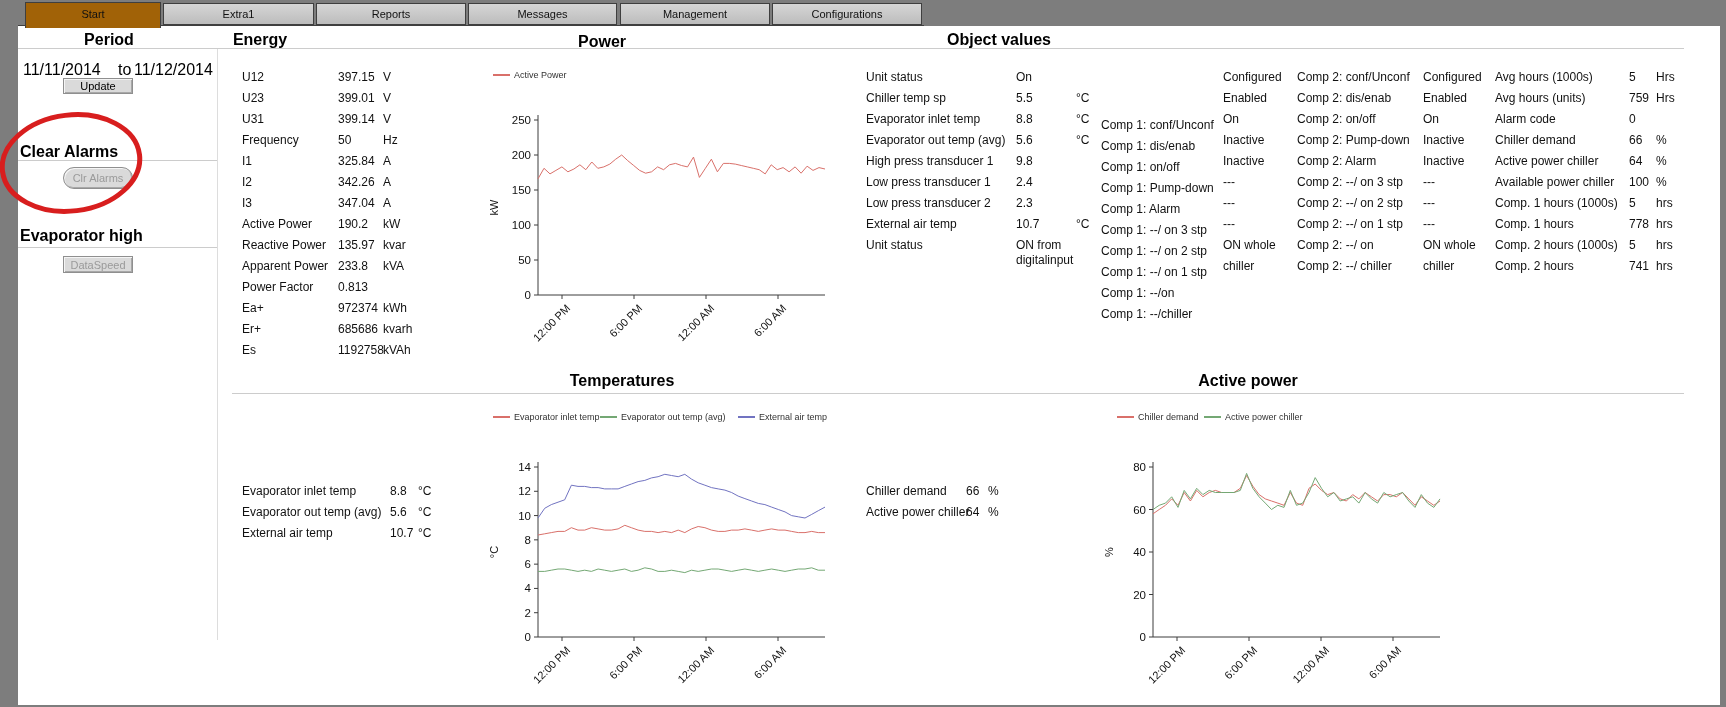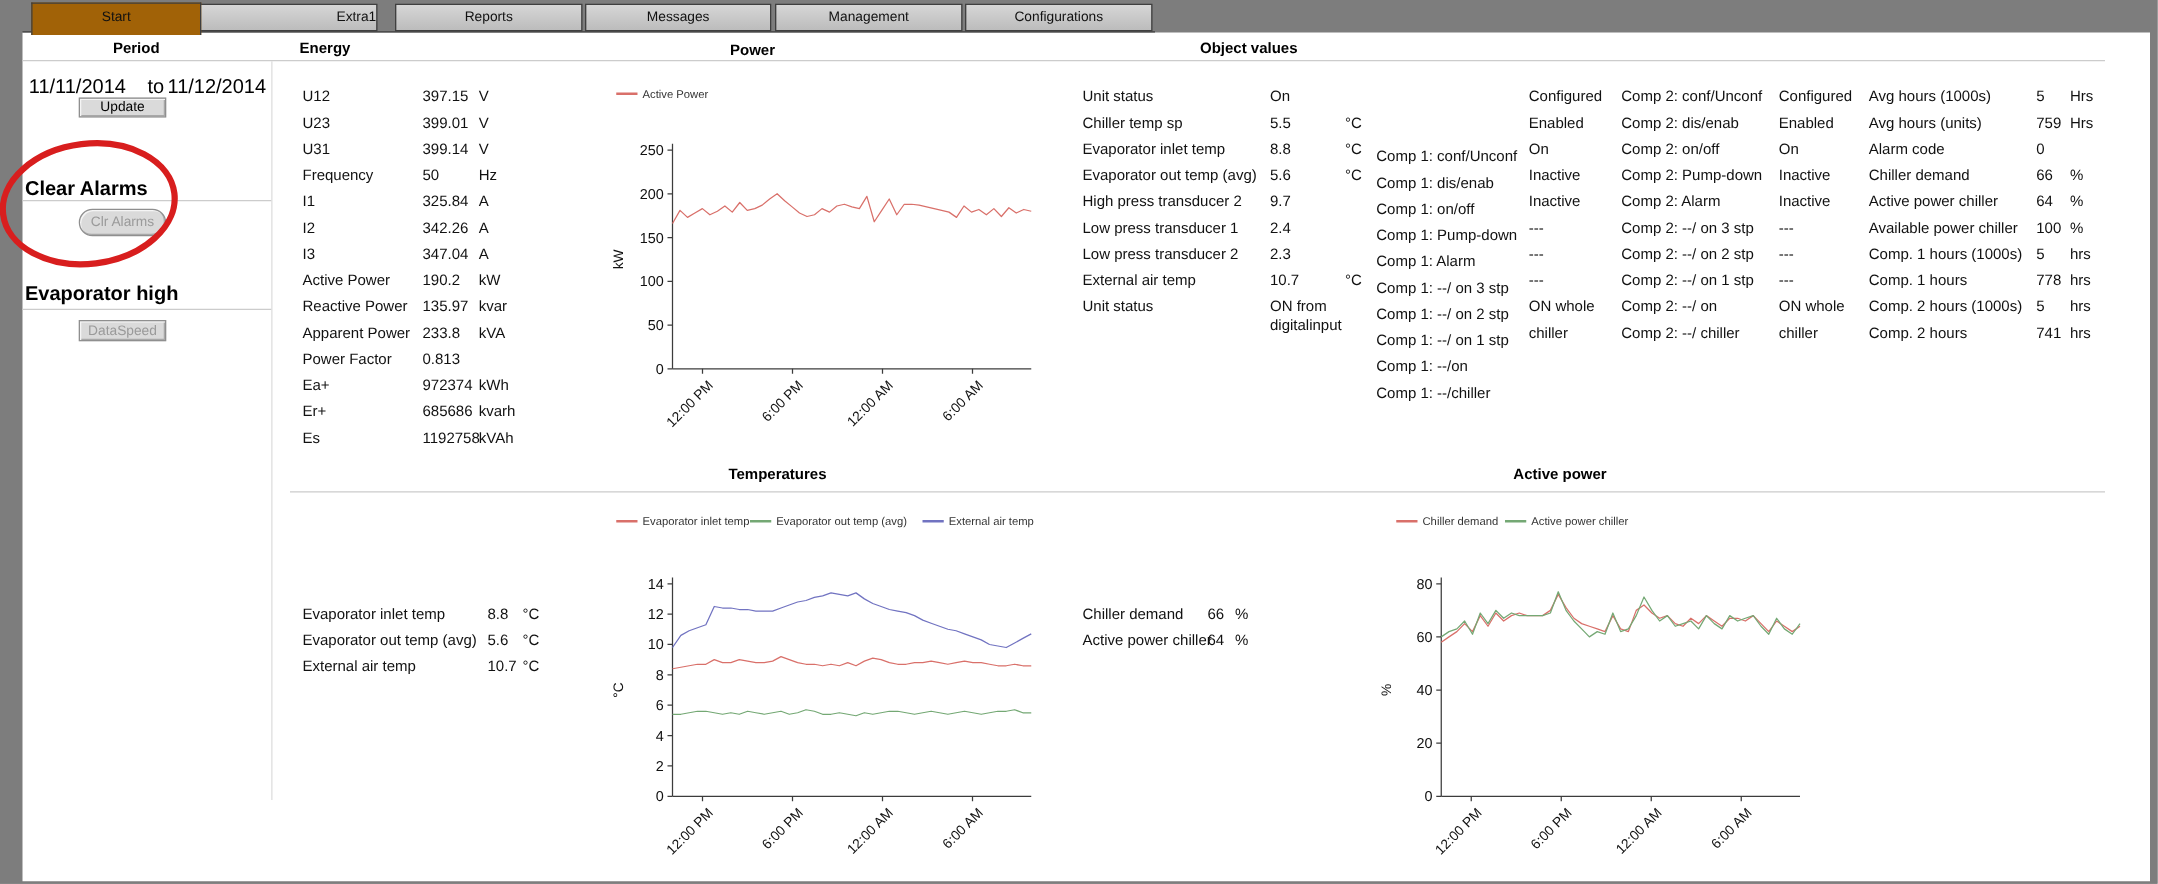--- a/index.html
+++ b/index.html
@@ -7,21 +7,21 @@
   #app{position:relative;width:1726px;height:707px;background:#7d7d7d;overflow:hidden;}
   .panel{position:absolute;left:18px;top:26px;width:1702px;height:679px;background:#ffffff;}
   .abs{position:absolute;}
   
   .tab{position:absolute;top:3px;height:22px;background:linear-gradient(#d6d6d6,#bcbcbc);
        border:1px solid #3f3f3f;box-sizing:border-box;text-align:center;
        font-size:11px;line-height:20px;color:#111;cursor:default;z-index:2;}
   .tab.active{top:2px;height:26px;background:#a16207;border-bottom:none;z-index:4;line-height:22px;}
   .tabline{position:absolute;left:18px;top:25px;width:906px;height:1px;background:#3f3f3f;z-index:1;}
   
-  .hdr{position:absolute;font-size:12px;font-weight:bold;color:#000;text-align:center;}
+  .hdr{position:absolute;font-size:16px;font-weight:bold;color:#000;text-align:center;}
   .divider-h{position:absolute;height:1px;background:#cccccc;}
   .divider-v{position:absolute;width:1px;background:#dddddd;}
   
   .btn{position:absolute;background:#dadada;border:1px solid #8f8f8f;
        box-shadow:inset 1px 1px 0 #f5f5f5, inset -1px -1px 0 #a8a8a8;
        font-size:11px;color:#000;text-align:center;cursor:pointer;box-sizing:border-box;margin-left:40px;}
   .btn.dim{color:#9a9a9a;}
   .small-label{position:absolute;font-size:16px;color:#000;}
   .bold{font-weight:bold;}
   
@@ -40,21 +40,21 @@
   svg text{font-family:"Liberation Sans", sans-serif;}
 </style>
 </head>
 <body>
 
 <div id="app">
   <div class="panel"></div>
   <div class="tabline"></div>
 
   <div class="tab active" style="left:25px;width:136px;">Start</div>
-  <div class="tab" style="left:151px;width:151px;text-align:right;">Extra1</div>
+  <div class="tab" style="left:163px;width:151px;">Extra1</div>
   <div class="tab" style="left:316px;width:150px;">Reports</div>
   <div class="tab" style="left:468px;width:149px;">Messages</div>
   <div class="tab" style="left:620px;width:150px;">Management</div>
   <div class="tab" style="left:772px;width:150px;">Configurations</div>
 
   <div class="hdr" style="left:34px;top:31px;width:150px;">Period</div>
   <div class="hdr" style="left:185px;top:31px;width:150px;">Energy</div>
   <div class="hdr" style="left:527px;top:33px;width:150px;">Power</div>
   <div class="hdr" style="left:924px;top:31px;width:150px;">Object values</div>
   <div class="divider-h" style="left:18px;top:48px;width:1666px;"></div>
@@ -194,22 +194,22 @@
         <span class="c0">Evaporator inlet temp</span>
         <span class="c1">8.8</span>
         <span class="c2">°C</span>
       </div>
       <div class="kv-row">
         <span class="c0">Evaporator out temp (avg)</span>
         <span class="c1">5.6</span>
         <span class="c2">°C</span>
       </div>
       <div class="kv-row">
-        <span class="c0">High press transducer 2</span>
-        <span class="c1">9.7</span>
+        <span class="c0">High press transducer 1</span>
+        <span class="c1">9.8</span>
         <span class="c2"></span>
       </div>
       <div class="kv-row">
         <span class="c0">Low press transducer 1</span>
         <span class="c1">2.4</span>
         <span class="c2"></span>
       </div>
       <div class="kv-row">
         <span class="c0">Low press transducer 2</span>
         <span class="c1">2.3</span>

